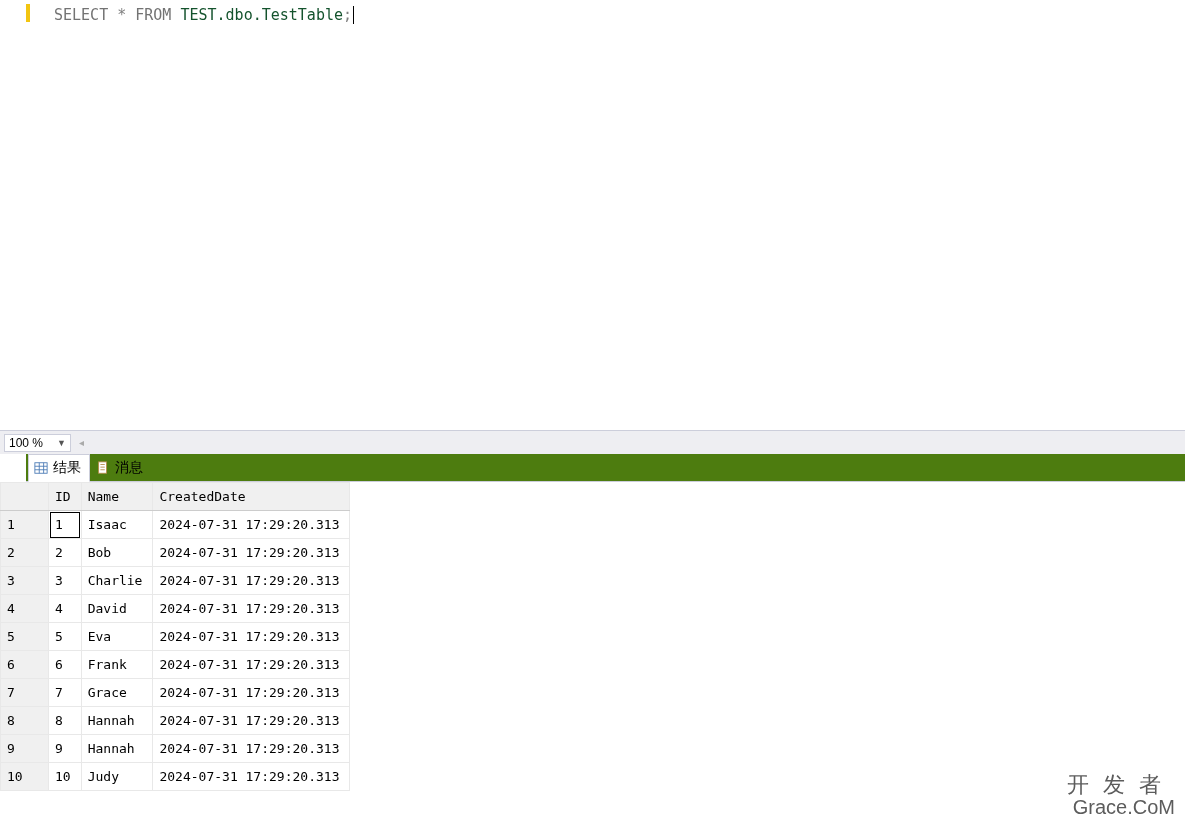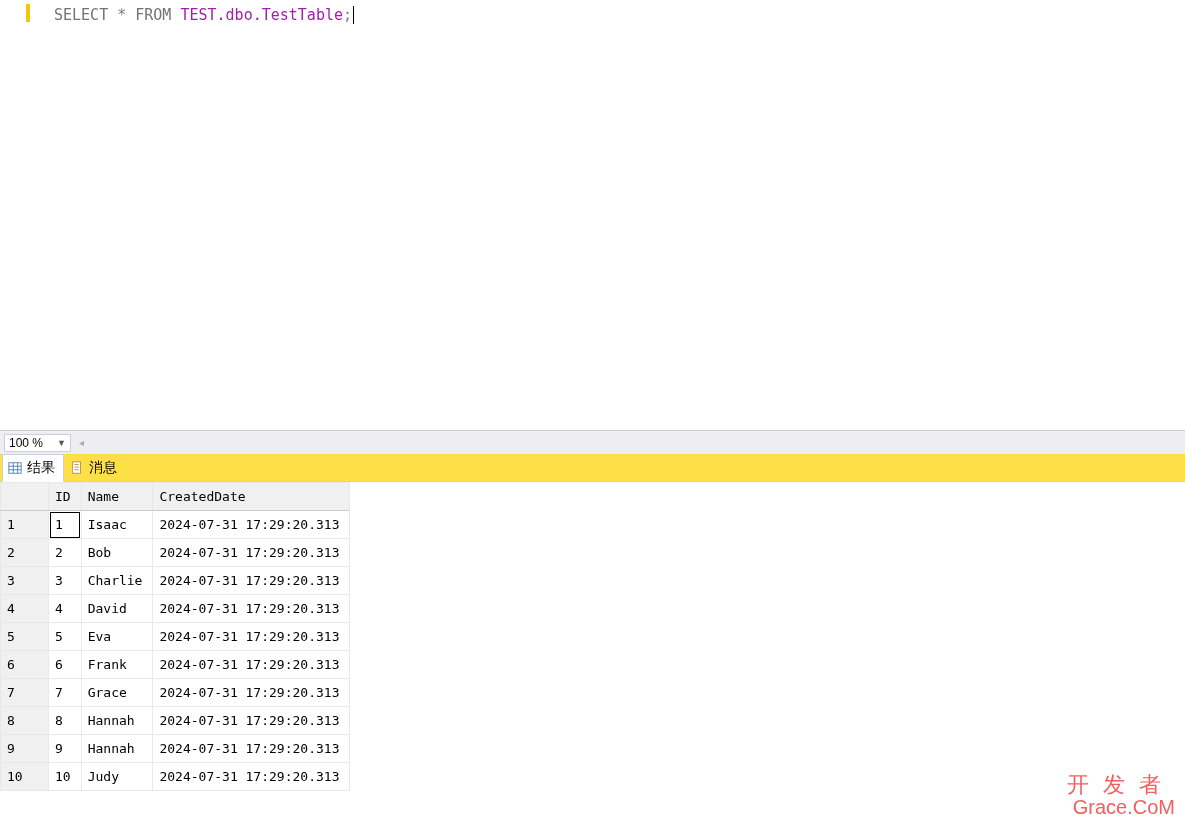--- a/index.html
+++ b/index.html
@@ -38,21 +38,21 @@
     .code-area {
       flex: 1;
       padding: 4px 26px;
       font-family: "SimSun", "NSimSun", monospace;
       font-size: 15px;
       line-height: 22px;
       white-space: pre;
       position: relative;
     }
     .kw { color: #737373; }
-    .tbl { color: #a21caf; }
+    .tbl { color: #14532d; }
     .op { color: #808080; }
     .cursor {
       display: inline-block;
       width: 1px;
       height: 18px;
       background: #000;
       vertical-align: text-bottom;
       margin-left: 1px;
     }
     .zoom-bar {
@@ -79,25 +79,26 @@
     }
     .nav-arrow {
       color: #aaa;
       font-size: 10px;
       margin-left: 8px;
     }
     .tabs-bar {
       height: 28px;
       display: flex;
       align-items: flex-end;
-      background: #fde047;
+      background: #4d7c0f;
       border-bottom: 1px solid #cccedb;
       padding-left: 2px;
       font-family: "SimSun", sans-serif;
       font-size: 14px;
+      margin-left: 26px;
     }
     .tab {
       display: flex;
       align-items: center;
       padding: 4px 8px 4px 4px;
       border: 1px solid transparent;
       border-bottom: none;
       gap: 4px;
       cursor: pointer;
       position: relative;
@@ -152,21 +153,21 @@
     }
     .results-wrap {
       overflow: auto;
     }
     .watermark {
       position: absolute;
       right: 10px;
       bottom: 6px;
       text-align: right;
       font-family: "Microsoft YaHei", sans-serif;
-      color: #ef4444;
+      color: #404040;
       opacity: 0.85;
       pointer-events: none;
     }
     .watermark .line1 {
       font-size: 22px;
       letter-spacing: 14px;
     }
     .watermark .line2 {
       font-size: 20px;
       letter-spacing: 0;

